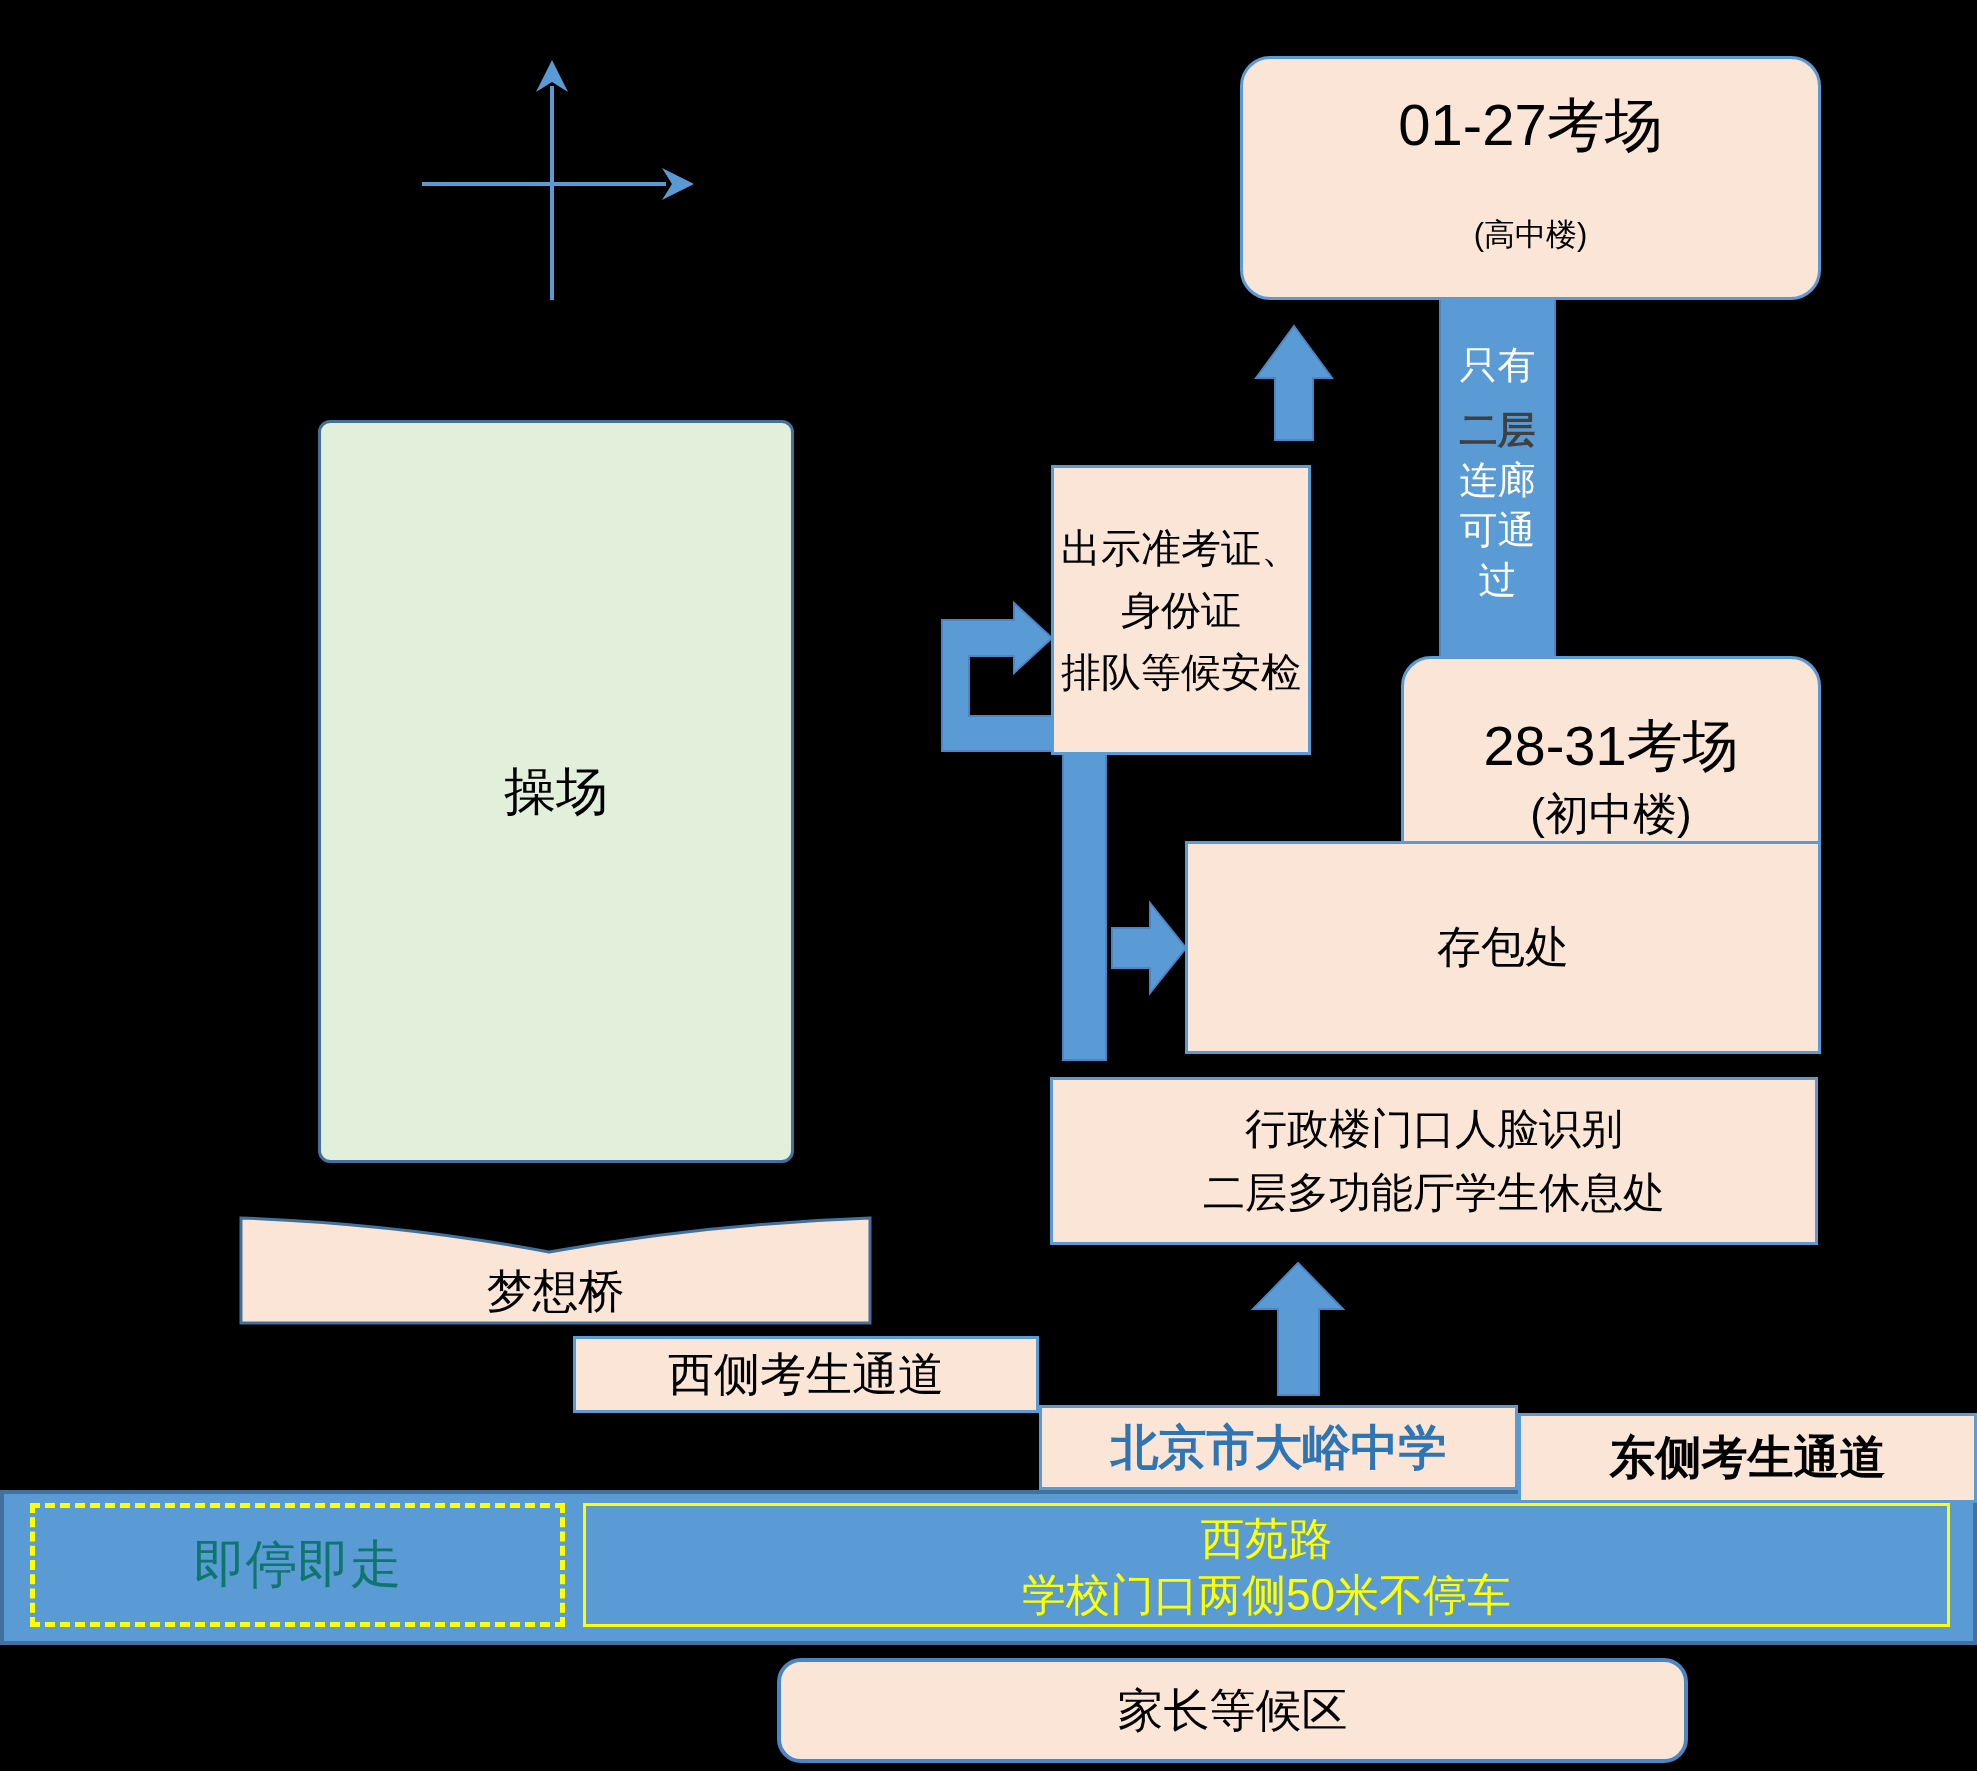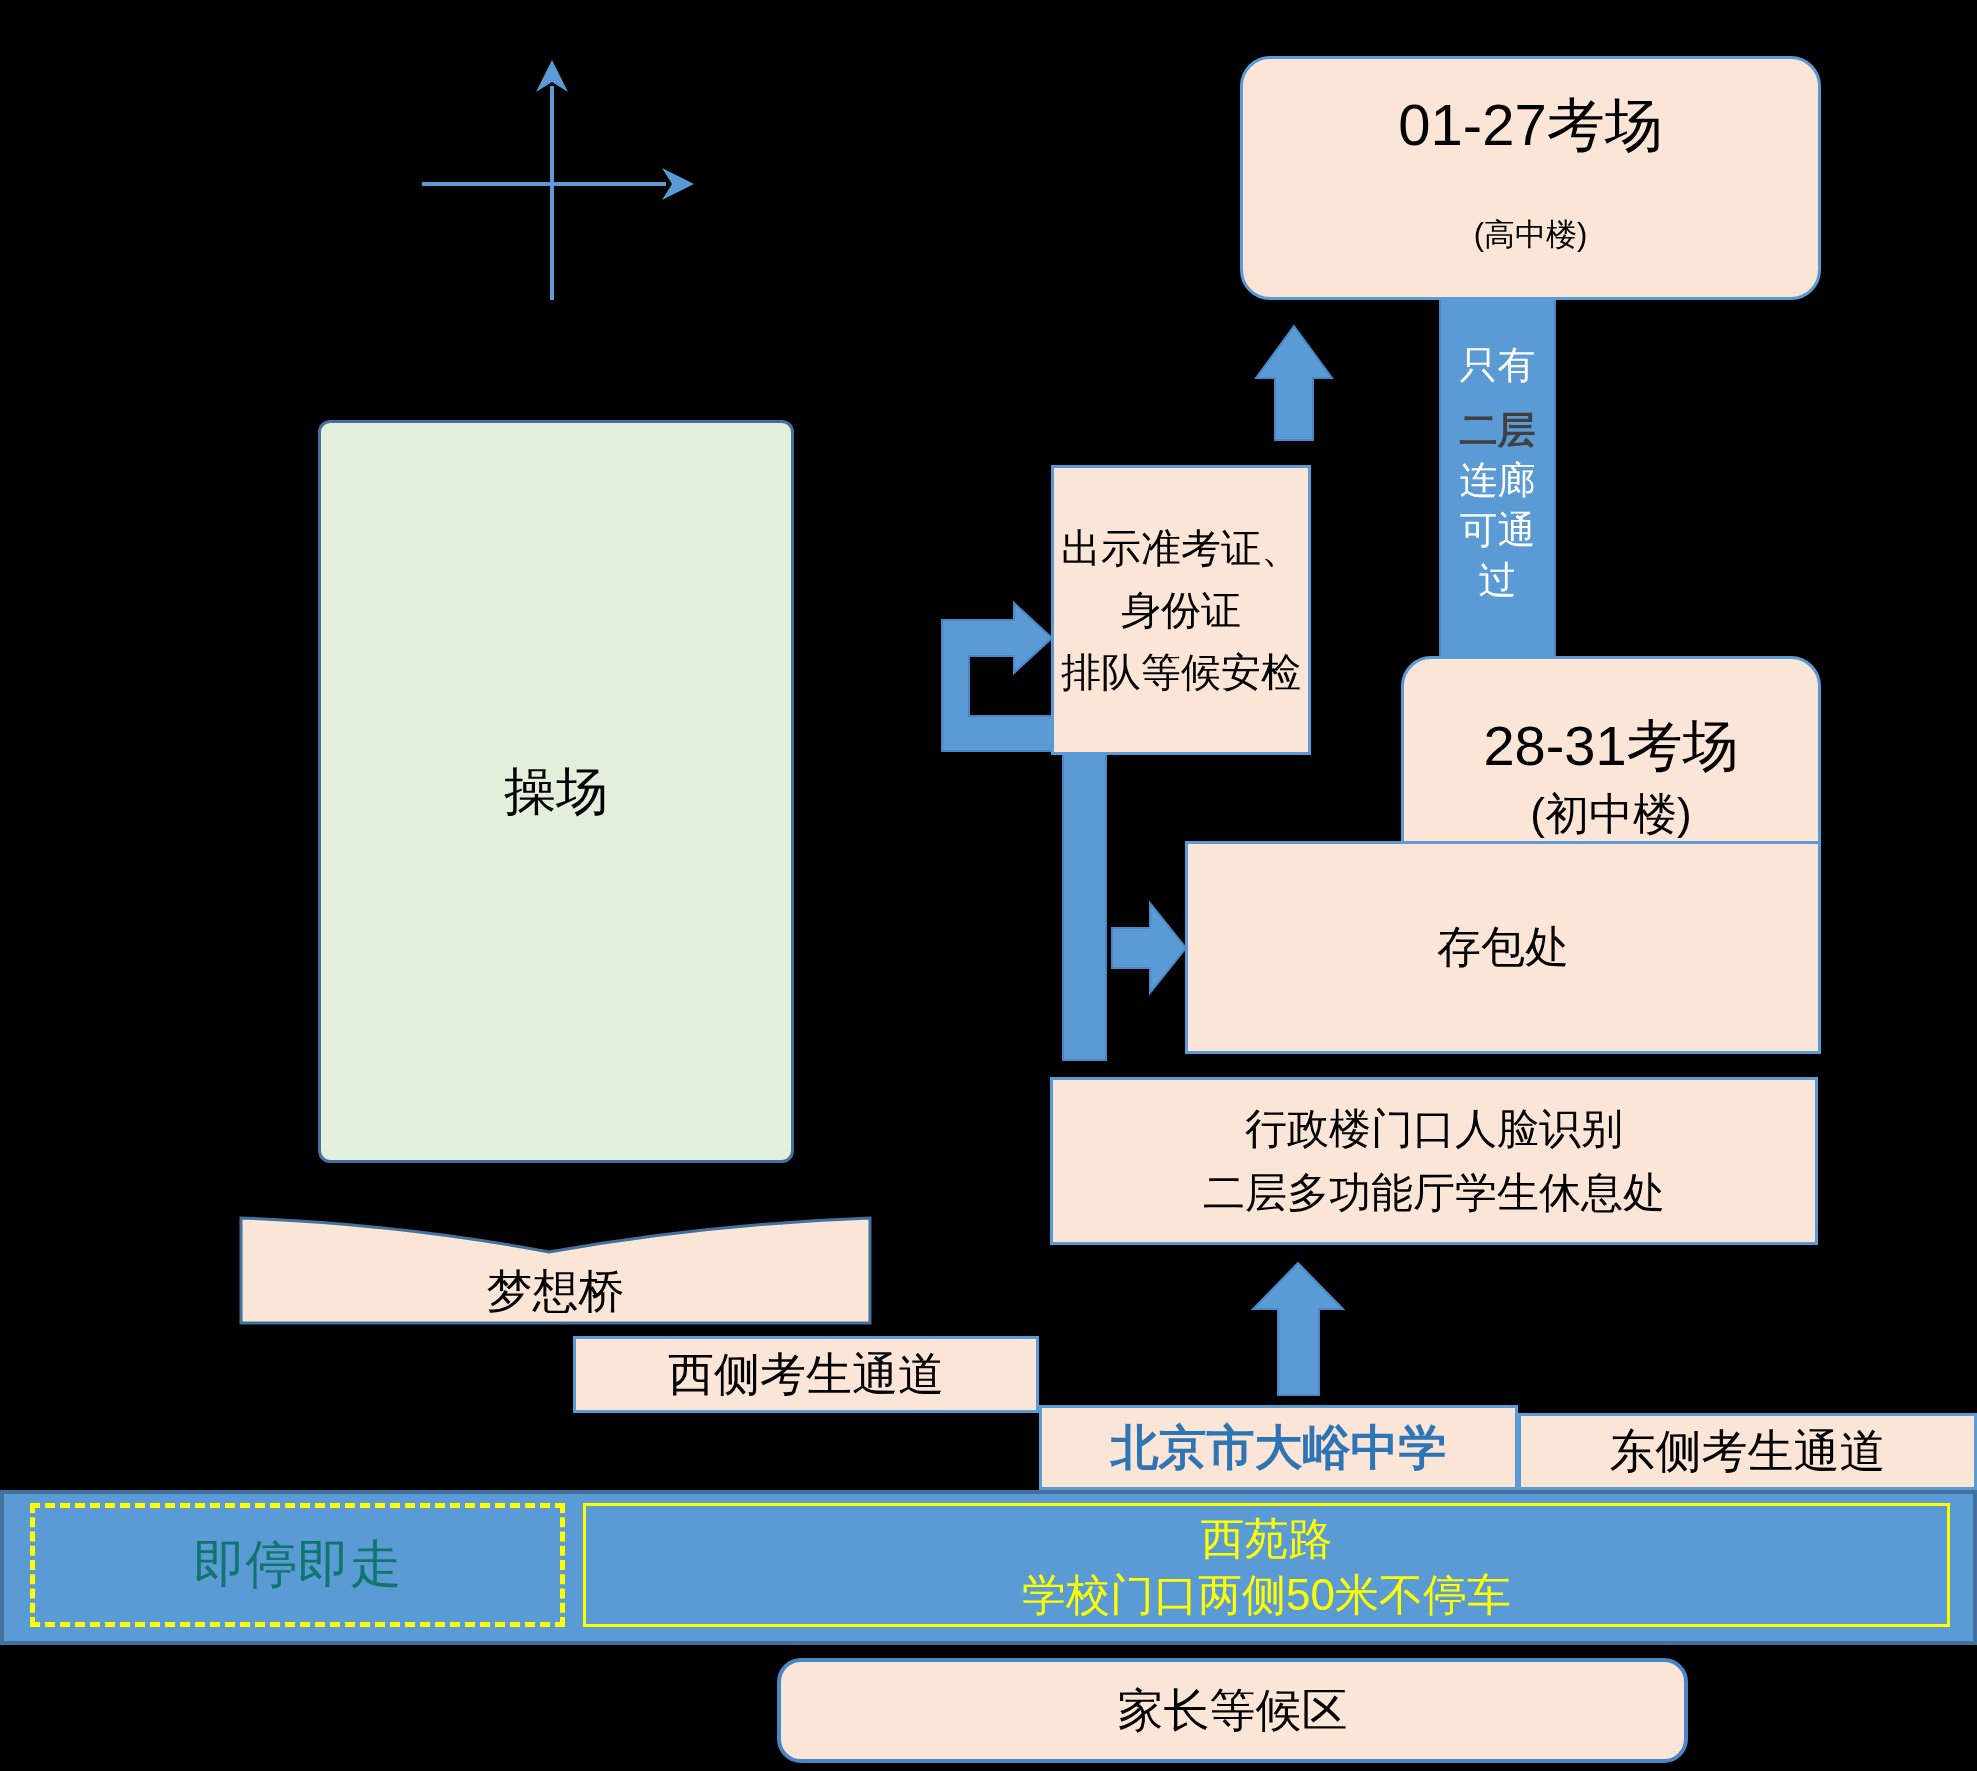--- a/index.html
+++ b/index.html
@@ -28,21 +28,21 @@
   #corridor .hl{color:#404040;font-weight:bold;margin-top:15px;}
   #corridor span{display:block;}
 
   #security-check{left:1051px;top:442px;width:260px;height:290px;font-size:40px;line-height:62px;margin-top:23px;}
   #bag-storage{left:1185px;top:841px;width:636px;height:213px;font-size:44px;}
   #admin-building{left:1050px;top:1077px;width:768px;height:168px;font-size:42px;line-height:64px;}
 
   .gate{font-size:46px;}
   #gate-west{left:573px;top:1336px;width:466px;height:77px;}
   #gate-school{left:1039px;top:1405px;width:479px;height:85px;font-size:48px;font-weight:bold;color:#2e75b6;z-index:3;}
-  #gate-east{left:1518px;top:1413px;width:459px;height:77px;}
+  #gate-east{left:1518px;top:1413px;width:459px;height:90px;font-weight:bold;}
 
   #road{left:0;top:1490px;width:1977px;height:155px;background:#5b9bd5;border:4px solid #41719c;z-index:1;}
   #dropoff{left:30px;top:1503px;width:535px;height:124px;border:5px dashed #ffff00;color:#0f766e;font-size:52px;z-index:2;background:transparent;}
   #road-box{left:583px;top:1503px;width:1367px;height:124px;border:3px solid #ffff00;color:#ffff00;font-size:44px;line-height:56px;z-index:2;padding-top:4px;}
 
   #parent-area{left:777px;top:1658px;width:911px;height:105px;border-radius:24px;border-width:4px;border-color:#4a86c5;font-size:46px;}
 </style>
 </head>
 <body>
 

